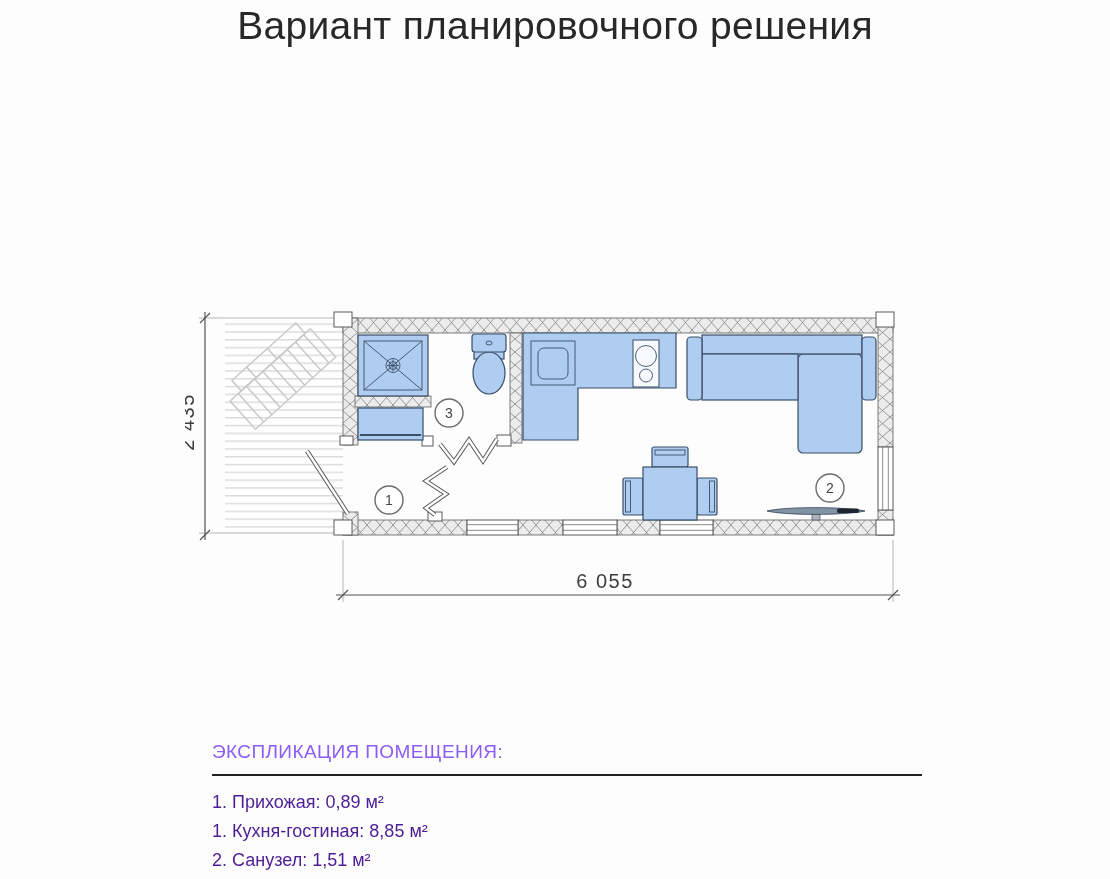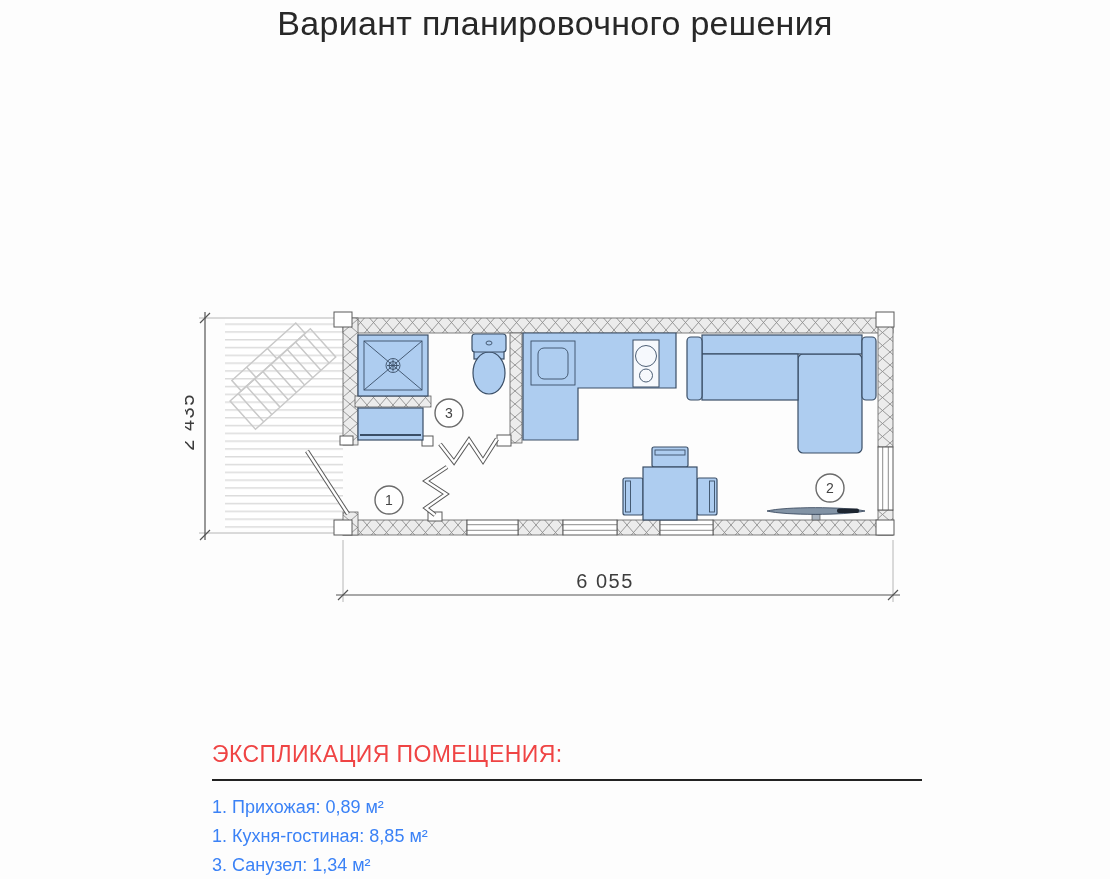--- a/index.html
+++ b/index.html
@@ -2,21 +2,21 @@
 <html style="--furniture-fill: #aecdf0; --furniture-stroke: #3a4e66; --wall-fill: #ececec; --hatch-line: #8d8d8d; --deck-line: #dcdcdc; --line-color: #555555; --text-color: #282828;"><head>
 <meta charset="utf-8">
 <style>
   html,body{margin:0;padding:0;}
   body{
     width:1110px;height:879px;position:relative;overflow:hidden;
     background:#fdfdfd;font-family:"Liberation Sans",sans-serif;color:#262626;
   }
   .page-title{
     position:absolute;top:4px;left:0;width:100%;text-align:center;
-    font-size:34px;font-weight:500;letter-spacing:.3px;color:var(--text-color,#282828);
+    font-size:39px;font-weight:500;letter-spacing:.3px;color:var(--text-color,#282828);
   }
   .plan-svg{position:absolute;left:185px;top:300px;}
 
   
   .wallbg{fill:var(--wall-fill,#ececec);}
   .hatchline{stroke:var(--hatch-line,#8d8d8d);stroke-width:.9;fill:none;}
   .deckline{fill:var(--deck-line,#dcdcdc);}
   .wall{stroke:#5f5f5f;stroke-width:.8;}
   .furn{fill:var(--furniture-fill,#aecdf0);stroke:var(--furniture-stroke,#3a4e66);stroke-width:1.2;}
   .thin{fill:none;stroke:var(--furniture-stroke,#3a4e66);stroke-width:.9;}
@@ -31,23 +31,23 @@
   .roomt{font-size:14px;fill:#444444;}
   .doorbar-outer{stroke:#5a5a5a;stroke-width:4.4;fill:none;}
   .doorbar-inner{stroke:#ffffff;stroke-width:2.4;fill:none;}
   .cook{fill:#f6f9fd;stroke:var(--furniture-stroke,#3a4e66);stroke-width:1;}
   .tvpanel{fill:#8293a5;stroke:#2e3f55;stroke-width:.8;}
   .tvdark{fill:#1d2530;}
   .tvstem{fill:#aab4bf;stroke:#555;stroke-width:.7;}
 
   
   .legend{position:absolute;left:212px;top:741px;width:710px;}
-  .legend-heading{font-size:23px;letter-spacing:.4px;color:#ef4444;}
+  .legend-heading{font-size:19px;letter-spacing:.4px;color:#8b5cf6;}
   .legend-rule{border:none;border-top:2.5px solid #222;margin:11px 0 12px 0;width:710px;}
-  .legend-items{list-style:none;margin:0;padding:0;font-size:18px;line-height:29px;color:#3b82f6;}
+  .legend-items{list-style:none;margin:0;padding:0;font-size:18px;line-height:29px;color:#4c1d95;}
 </style>
 </head>
 <body>
 
 <div class="page-title">Вариант планировочного решения</div>
 
 <svg class="plan-svg" width="745" height="330" viewBox="0 0 745 330" xmlns="http://www.w3.org/2000/svg">
   <defs>
     <pattern id="deckStripes" width="10" height="7.8" patternUnits="userSpaceOnUse">
       <rect width="10" height="7.8" fill="#ffffff"></rect>
@@ -218,15 +218,15 @@
     <text x="264" y="118" text-anchor="middle" class="roomt">3</text>
   </g>
 </svg>
 
 <div class="legend">
   <div class="legend-heading">ЭКСПЛИКАЦИЯ ПОМЕЩЕНИЯ:</div>
   <hr class="legend-rule">
   <ul class="legend-items">
     <li>1. Прихожая: 0,89 м²</li>
     <li>1. Кухня-гостиная: 8,85 м²</li>
-    <li>3. Санузел:  1,34 м²</li>
+    <li>2. Санузел:  1,51 м²</li>
   </ul>
 </div>
 
 </body></html>

